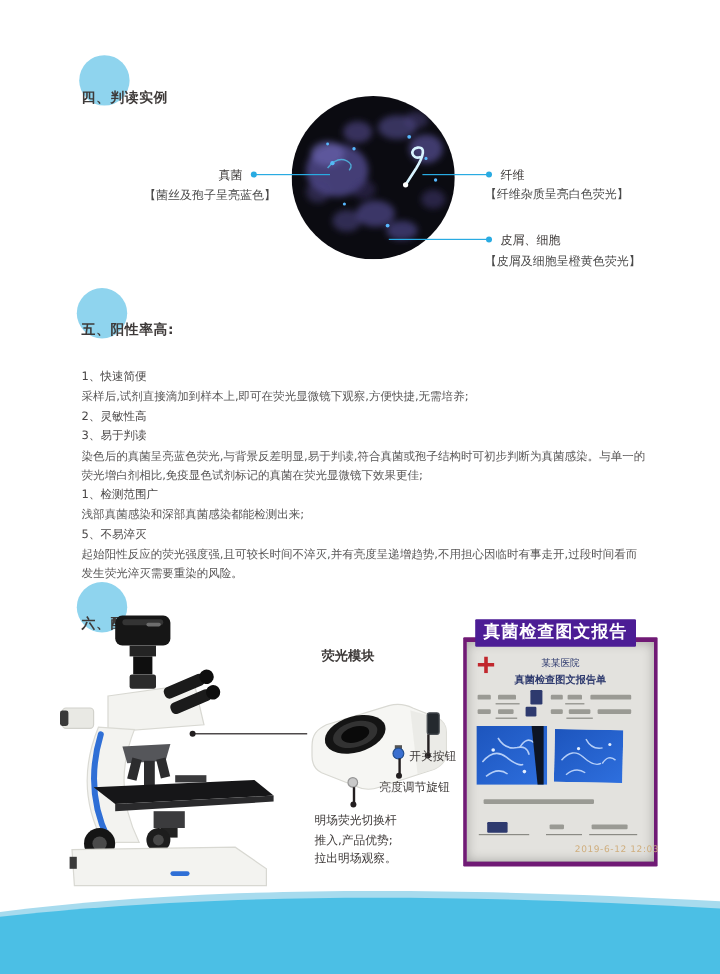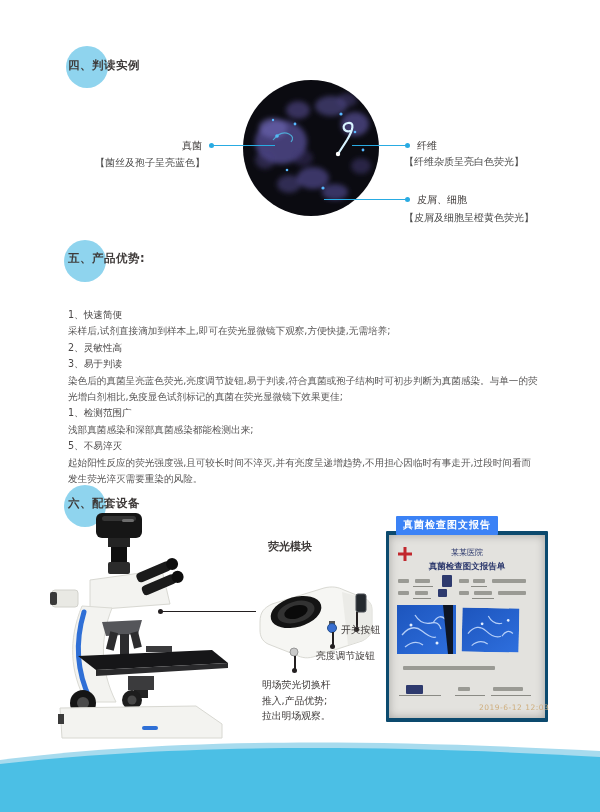--- a/index.html
+++ b/index.html
@@ -1,35 +1,35 @@
 <!DOCTYPE html>
 <html><head>
 <meta charset="utf-8">
 <style>
   * { margin:0; padding:0; box-sizing:border-box; }
   html,body { background:#ffffff; }
   .page { position:relative; width:600px; height:812px; background:#fff; overflow:hidden;
           font-family:"DejaVu Sans","Liberation Sans",sans-serif; }
   .sec-circle { position:absolute; width:42px; height:42px; border-radius:50%; background:#8fd4ee; }
-  .sec-title { position:absolute; font-size:11.5px; font-weight:bold; color:#3e3a39; letter-spacing:0.5px; }
+  .sec-title { position:absolute; font-size:11.5px; font-weight:bold; color:#3e3a39; letter-spacing:0.5px;margin-top:16px; }
   .ann-label { position:absolute; font-size:10px; color:#3e3a39; white-space:nowrap; }
   .ann-desc  { position:absolute; font-size:10px; color:#4a4a4a; white-space:nowrap; }
   .cyan-hline { position:absolute; height:1.5px; background:#29abe2; }
   .cyan-dot   { position:absolute; width:5px; height:5px; border-radius:50%; background:#29abe2; }
   .blk-hline  { position:absolute; height:1.5px; background:#231f20; }
   .blk-vline  { position:absolute; width:1.5px; background:#231f20; }
   .blk-dot    { position:absolute; width:5px; height:5px; border-radius:50%; background:#231f20; }
   .adv { position:absolute; left:68px; top:258px; width:472px; font-size:9.6px; line-height:16.4px; color:#595757; }
   .adv .hd { color:#4a4747; }
   .dev-label { position:absolute; font-size:9.8px; color:#3e3a39; white-space:nowrap; }
   .lever-note { position:absolute; left:262px; top:677px; font-size:9.8px; line-height:15.5px; color:#3e3a39; }
-  .report-tag { position:absolute; left:396px; top:516px; background:#3b82f6; color:#fff;
-                font-size:10px; font-weight:bold; padding:2px 7px 3px; letter-spacing:1px; border-radius:1px; z-index:3; }
+  .report-tag { position:absolute; left:396px; top:516px; background:#4c1d95; color:#fff;
+                font-size:14px; font-weight:bold; padding:2px 7px 3px; letter-spacing:1px; border-radius:1px; z-index:3; }
   .photo { position:absolute; left:386px; top:531px; width:162px; height:191px;
-           background:#0c4a6e; border-radius:1px; z-index:2; }
+           background:#701a75; border-radius:1px; z-index:2; }
   .paper { position:absolute; left:3px; top:4px; width:156px; height:183px; background:#e3e2de;
            box-shadow:inset 0 0 10px rgba(0,0,0,0.28); }
   .paper-txt { position:absolute; left:0; width:156px; text-align:center; color:#2e3a6e; }
   .tbar { position:absolute; height:4px; background:#9a9a94; border-radius:1px; }
   .tunder { position:absolute; height:1px; background:#8a8a84; }
   .navy-blob { position:absolute; background:#2e3a6e; border-radius:1px; }
   .stamp { position:absolute; font-size:7.5px; color:#cfae7e; letter-spacing:0.5px; white-space:nowrap; }
 </style>
 </head>
 <body>
@@ -76,41 +76,41 @@
       </g>
       <path d="M30,60 q8,-10 16,-6 q6,3 2,8" stroke="#4fc0e8" stroke-width="1.2" fill="none" opacity="0.8"></path>
       <path d="M95,74 L104,60 C110,50 112,42 105,43 C98,44 100,53 107,51" stroke="#d8f4ff" stroke-width="2.2" fill="none" stroke-linecap="round"></path>
       <circle cx="95" cy="74" r="2.2" fill="#ffffff"></circle>
     </g>
   </svg>
 
   <div class="ann-label" style="left:182px; top:139px;">真菌</div>
   <div class="cyan-dot" style="left:209px; top:142.5px;"></div>
   <div class="cyan-hline" style="left:213px; top:144.5px; width:62px;"></div>
-  <div class="ann-desc" style="left:95px; top:156px;">【菌丝及孢子呈亮蓝色】</div>
+  <div class="ann-desc" style="left:120px; top:156px;">【菌丝及孢子呈亮蓝色】</div>
 
   <div class="cyan-hline" style="left:352px; top:144.5px; width:55px;"></div>
   <div class="cyan-dot" style="left:405px; top:142.5px;"></div>
   <div class="ann-label" style="left:417px; top:139px;">纤维</div>
   <div class="ann-desc" style="left:404px; top:155px;">【纤维杂质呈亮白色荧光】</div>
 
   <div class="cyan-hline" style="left:324px; top:198.5px; width:83px;"></div>
   <div class="cyan-dot" style="left:405px; top:196.5px;"></div>
   <div class="ann-label" style="left:417px; top:193px;">皮屑、细胞</div>
   <div class="ann-desc" style="left:404px; top:211px;">【皮屑及细胞呈橙黄色荧光】</div>
 
   <div class="sec-circle" style="left:64px; top:240px;"></div>
-  <div class="sec-title" style="left:68px; top:251px;">五、产品优势:</div>
+  <div class="sec-title" style="left:68px; top:251px;">五、阳性率高:</div>
 
   <div class="adv" style="top:267px;margin-top:40px;">
     <div class="hd">1、快速简便</div>
     <div>采样后,试剂直接滴加到样本上,即可在荧光显微镜下观察,方便快捷,无需培养;</div>
     <div class="hd">2、灵敏性高</div>
     <div class="hd">3、易于判读</div>
-    <div>染色后的真菌呈亮蓝色荧光,亮度调节旋钮,易于判读,符合真菌或孢子结构时可初步判断为真菌感染。与单一的荧光增白剂相比,免疫显色试剂标记的真菌在荧光显微镜下效果更佳;</div>
+    <div>染色后的真菌呈亮蓝色荧光,与背景反差明显,易于判读,符合真菌或孢子结构时可初步判断为真菌感染。与单一的荧光增白剂相比,免疫显色试剂标记的真菌在荧光显微镜下效果更佳;</div>
     <div class="hd">1、检测范围广</div>
     <div>浅部真菌感染和深部真菌感染都能检测出来;</div>
     <div class="hd">5、不易淬灭</div>
     <div>起始阳性反应的荧光强度强,且可较长时间不淬灭,并有亮度呈递增趋势,不用担心因临时有事走开,过段时间看而发生荧光淬灭需要重染的风险。</div>
   </div>
 
   <div class="sec-circle" style="left:64px; top:485px;"></div>
   <div class="sec-title" style="left:68px; top:496px;">六、配套设备</div>
 
   <svg style="position:absolute; left:50px; top:510px;" width="185" height="232" viewBox="0 0 185 232">

